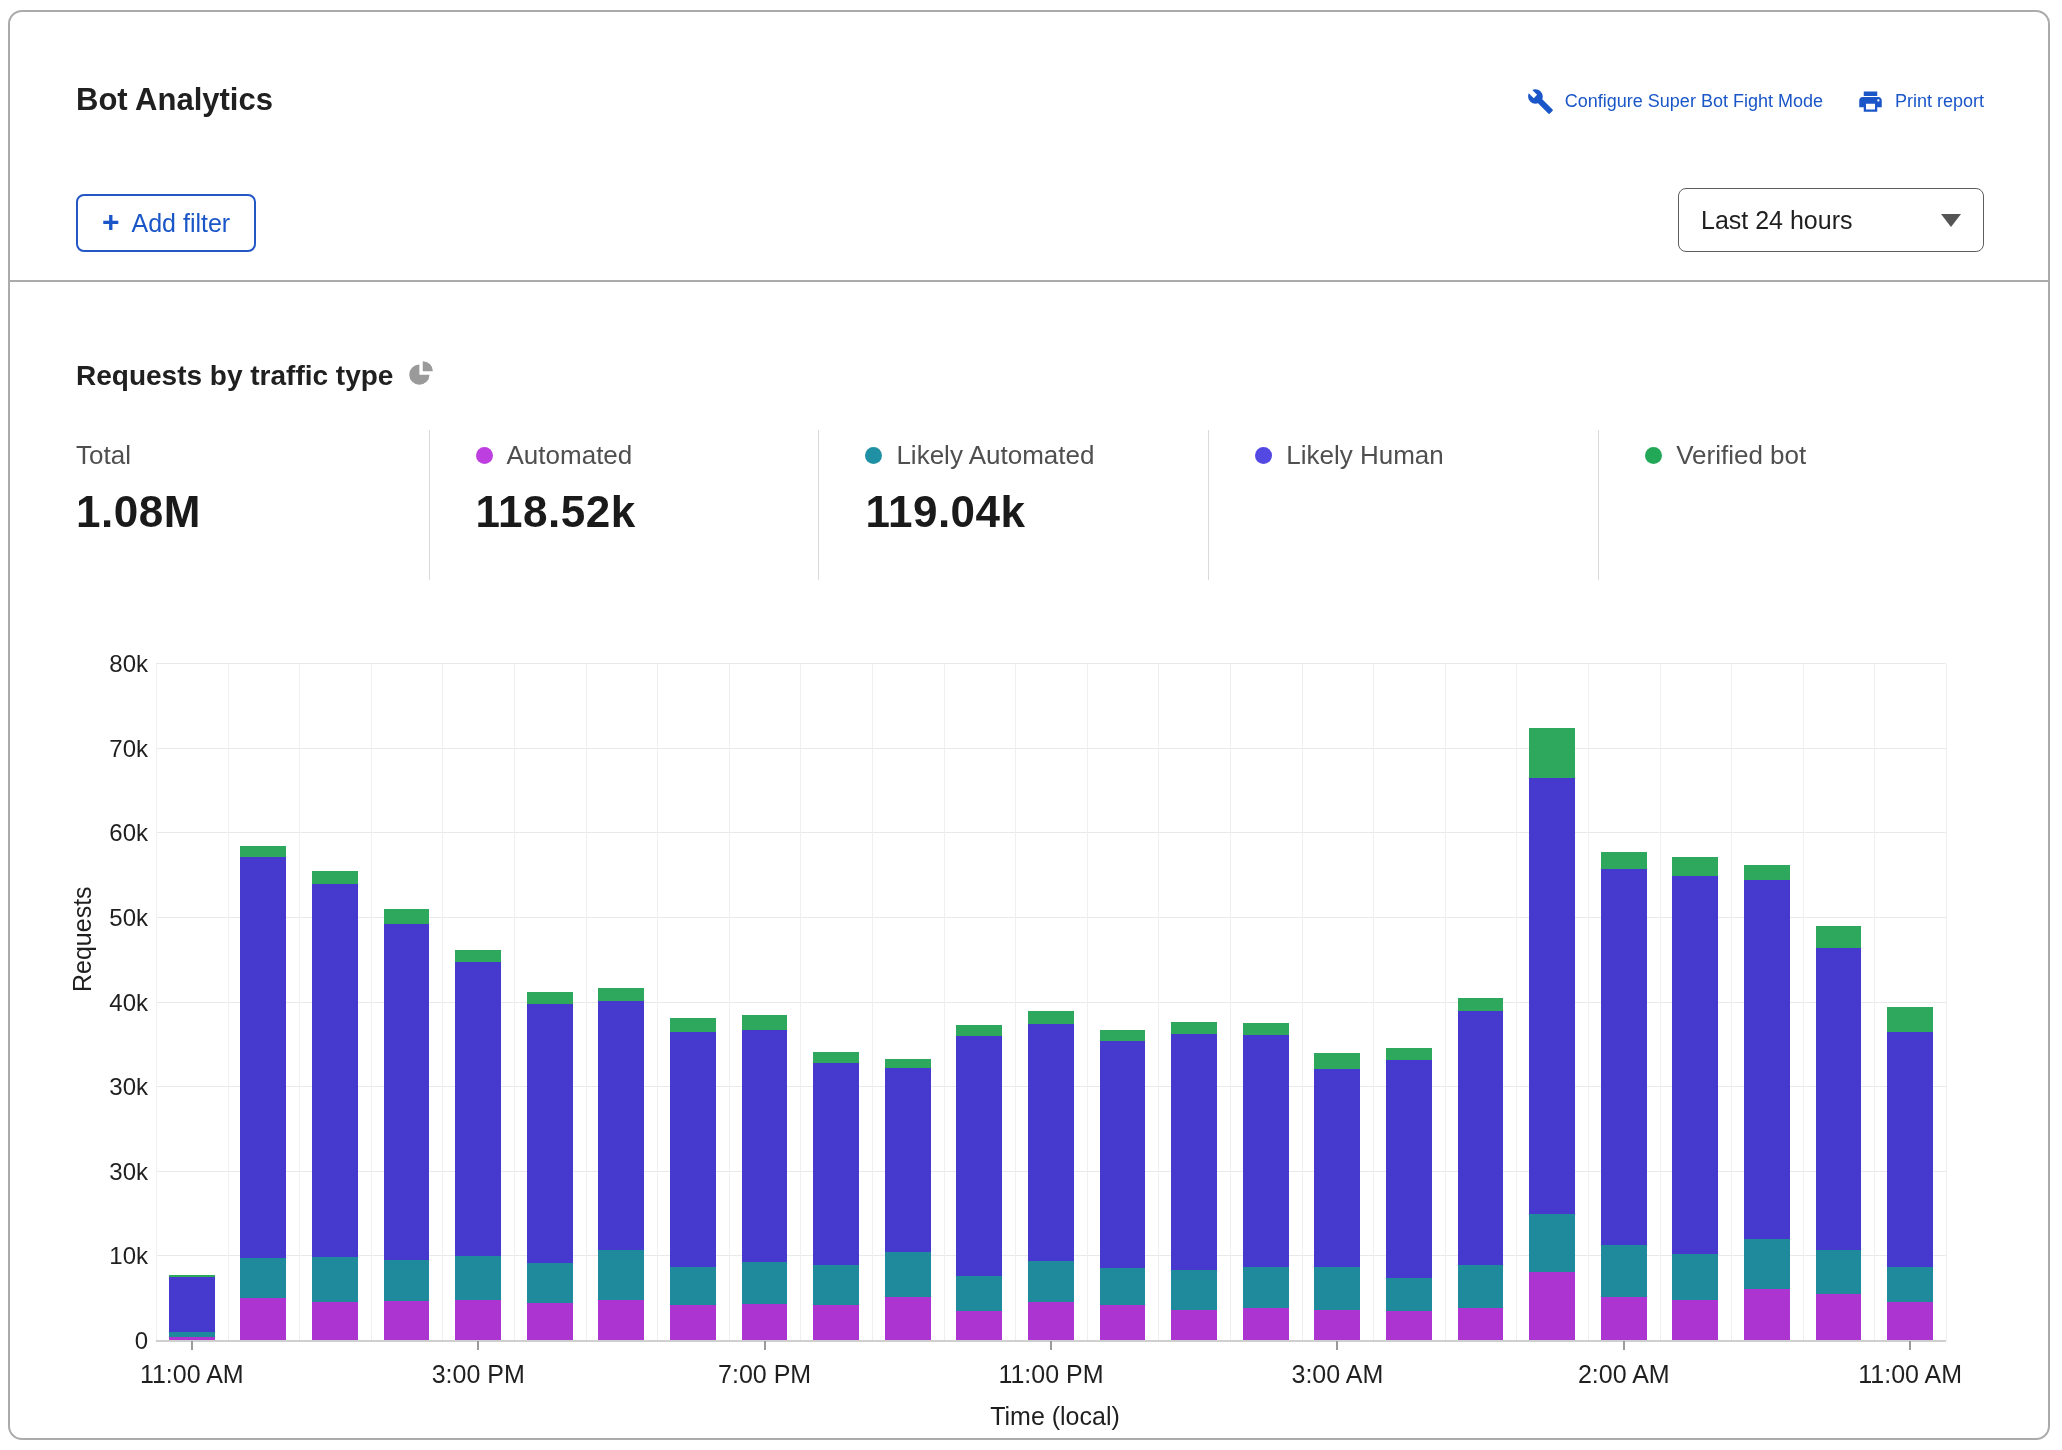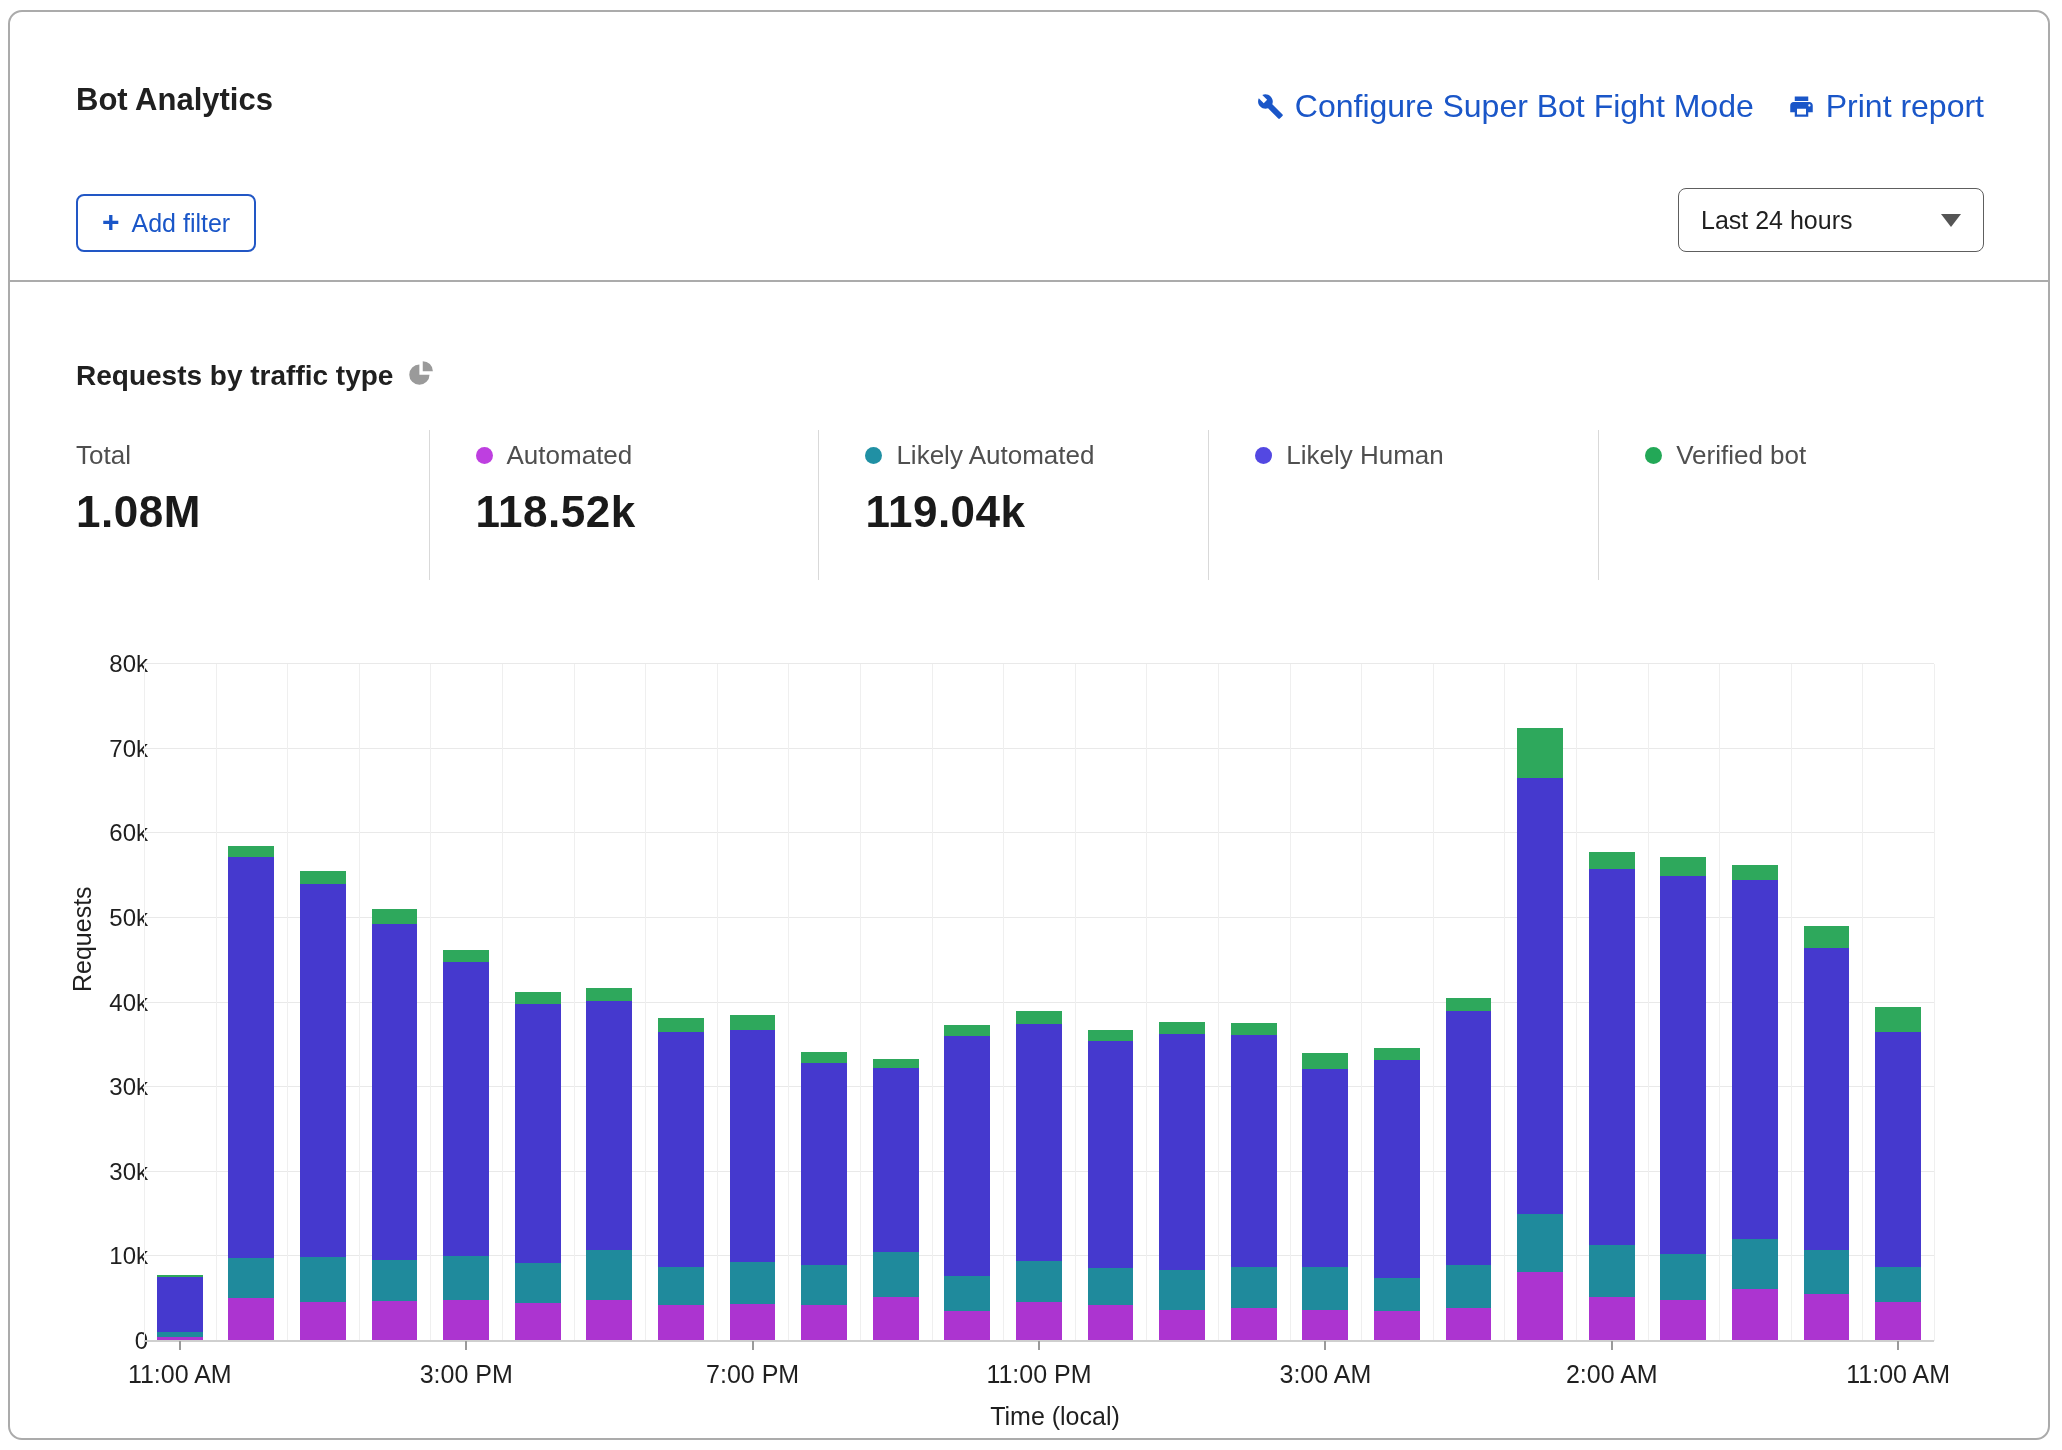--- a/index.html
+++ b/index.html
@@ -3,21 +3,21 @@
 <meta charset="utf-8">
 <style>
   html,body{margin:0;padding:0;background:#fff;}
   body{width:2062px;height:1450px;position:relative;overflow:hidden;
        font-family:"Liberation Sans", sans-serif;color:#1f1f1f;}
   .card{position:absolute;left:8px;top:10px;width:2042px;height:1430px;
         border:2px solid #ababab;border-radius:14px;background:#fff;box-sizing:border-box;}
   
   .title{position:absolute;left:66px;top:70px;font-size:31px;font-weight:bold;color:#202020;}
   .header-links{position:absolute;right:64px;top:76px;display:flex;gap:34px;align-items:center;}
-  .hlink{display:flex;align-items:center;gap:11px;font-size:32px;color:#1a56c8;cursor:pointer;justify-content:space-between;}
+  .hlink{display:flex;align-items:center;gap:11px;font-size:18px;color:#1a56c8;cursor:pointer;justify-content:space-between;}
   .hlink svg{display:block;}
   .add-filter{position:absolute;left:66px;top:182px;height:58px;box-sizing:border-box;
       border:2px solid #2257c5;border-radius:8px;background:#fff;color:#1a56c8;
       font-size:25px;display:flex;align-items:center;gap:12px;padding:0 24px;cursor:pointer;}
   .add-filter .plus{font-size:30px;font-weight:bold;line-height:1;margin-top:-3px;}
   .dropdown{position:absolute;right:64px;top:176px;width:306px;height:64px;box-sizing:border-box;
       border:1px solid #5e5e5e;border-radius:8px;background:#fff;display:flex;align-items:center;
       justify-content:space-between;padding:0 22px;font-size:25px;color:#1f1f1f;cursor:pointer;}
   .chev{width:0;height:0;border-left:10px solid transparent;border-right:10px solid transparent;
       border-top:13px solid #555;}
@@ -30,21 +30,21 @@
   .stat{box-sizing:border-box;padding-top:10px;}
   .stat.w0{width:365px;}
   .stat.bordered{border-left:1px solid #d9d9d9;padding-left:46px;width:402px;}
   .stat-label{display:flex;align-items:center;gap:14px;font-size:26px;color:#4f4f4f;}
   .dot{width:17px;height:17px;border-radius:50%;}
   .stat-value{margin-top:16px;font-size:44px;font-weight:bold;color:#1a1a1a;letter-spacing:.5px;}
   
   .ylab{position:absolute;width:120px;text-align:right;font-size:24px;color:#1f1f1f;}
   .yaxis-title{position:absolute;left:58px;top:980px;font-size:25px;color:#1f1f1f;
       transform:rotate(-90deg);transform-origin:left top;}
-  #plot{position:absolute;left:134px;top:652px;width:1790px;height:677px;text-align:center;}
+  #plot{position:absolute;left:146px;top:652px;width:1790px;height:677px;text-align:center;}
   .hgrid{position:absolute;left:0;right:0;height:1px;background:#e9e9e9;}
   .vgrid{position:absolute;top:0;bottom:0;width:1px;background:#efefef;}
   .axis0{position:absolute;left:0;right:0;bottom:-1px;height:2px;background:#cfcfcf;}
   .slots{position:absolute;left:0;top:0;width:100%;height:100%;display:flex;}
   .slot{flex:1 1 0;position:relative;}
   .bar{position:absolute;left:18%;width:64%;bottom:0;display:flex;flex-direction:column-reverse;}
   .seg{width:100%;}
   .xtick{position:absolute;top:677px;width:2px;height:9px;background:#9a9a9a;}
   .xlab{position:absolute;top:696px;font-size:25px;color:#1f1f1f;transform:translateX(-50%);white-space:nowrap;}
   .xaxis-title{position:absolute;left:150px;width:1790px;top:1390px;text-align:center;

